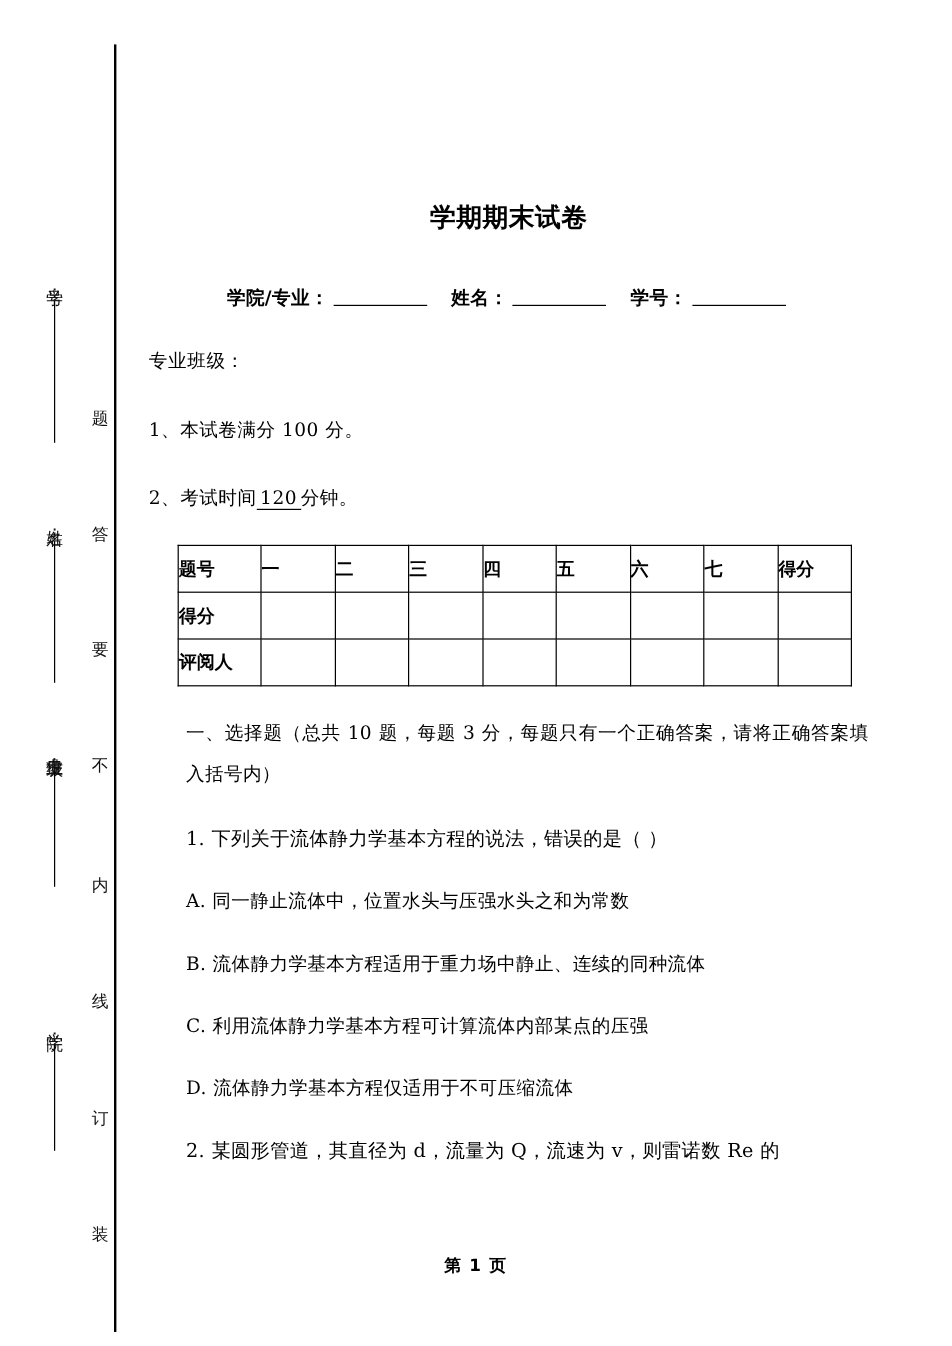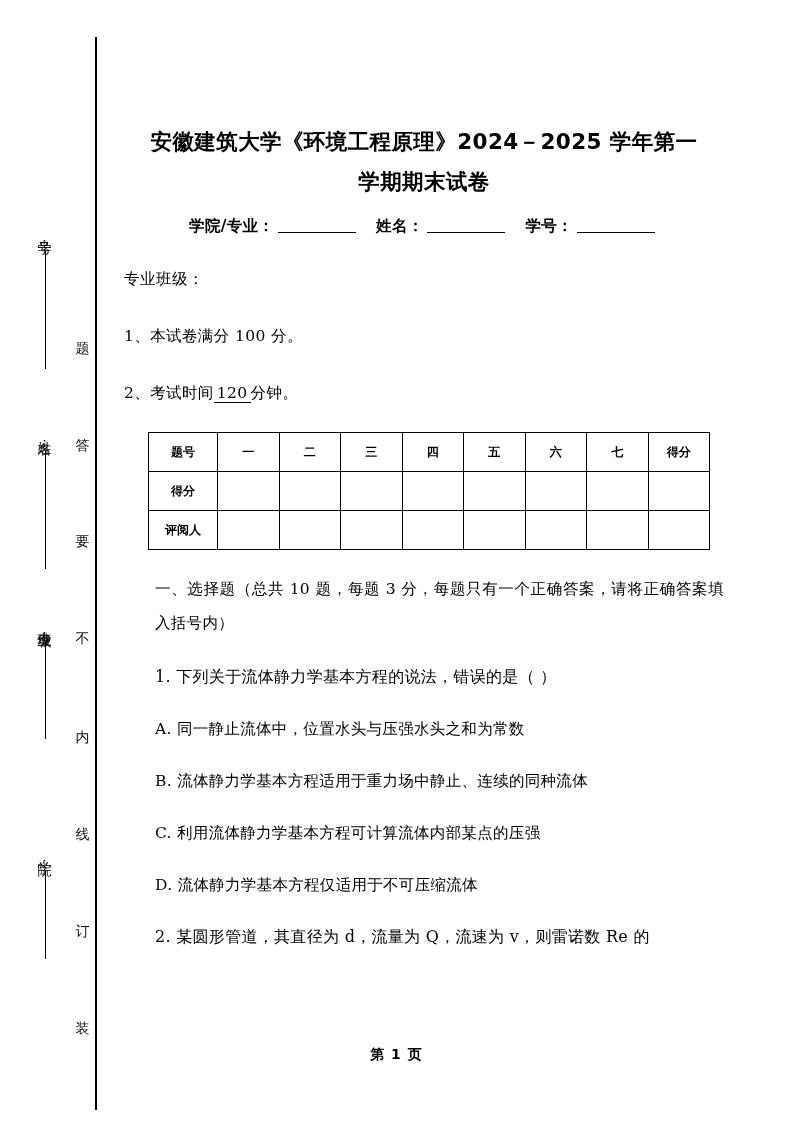--- a/index.html
+++ b/index.html
@@ -95,21 +95,21 @@
     padding-top: 122px;
     font-family: "DejaVu Sans", "Liberation Sans", sans-serif;
     font-weight: bold;
     font-size: 21.5px;
     line-height: 40px;
     text-align: center;
     letter-spacing: 0.4px;
   }
 
   #id-row {
-    margin-top: 14px;
+    margin-top: 36px;
     font-family: "DejaVu Sans", "Liberation Sans", sans-serif;
     font-weight: bold;
     font-size: 15.5px;
     text-align: center;
     white-space: nowrap;
     letter-spacing: 0.3px;
   }
   #id-row .blank {
     display: inline-block;
     border-bottom: 1.6px solid #000;
@@ -142,25 +142,24 @@
     padding-left: 24px;
   }
   table.score-table {
     border-collapse: collapse;
     table-layout: fixed;
     width: 554px;
   }
   table.score-table td {
     border: 1.4px solid #000;
     height: 38px;
-    text-align: center;
     vertical-align: middle;
     font-family: "DejaVu Sans", "Liberation Sans", sans-serif;
     font-weight: bold;
-    font-size: 12px;
+    font-size: 15px;
     padding: 0;
   }
   table.score-table td.rowhead { width: 68px; }
   table.score-table td.cell { width: 60.5px; }
 
   
   #questions { margin-top: 22px; margin-left: 31px; }
   .q-section-title {
     margin: 0;
     font-size: 15.5px;
@@ -232,21 +231,21 @@
     <div class="vfield" style="top:620px;">
       <span class="vfield-label">学院：</span>
       <span class="vfield-line" style="height:88px;"></span>
     </div>
   </div>
 </div>
 
 <div id="content">
 
   <h1 id="exam-title">
-    <span>安徽建筑大学《环境工程原理》2024－2025 学年第一</span><br>
+    <br>
     <span>学期期末试卷</span>
   </h1>
 
   <div id="id-row">
     <span>学院/专业：</span><span class="blank"></span><span class="gap"></span><span>姓名：</span><span class="blank"></span><span class="gap"></span><span>学号：</span><span class="blank"></span>
   </div>
 
   <p class="notice-heading">专业班级：</p>
 
   <p class="notice-item">1、本试卷满分 100 分。</p>

